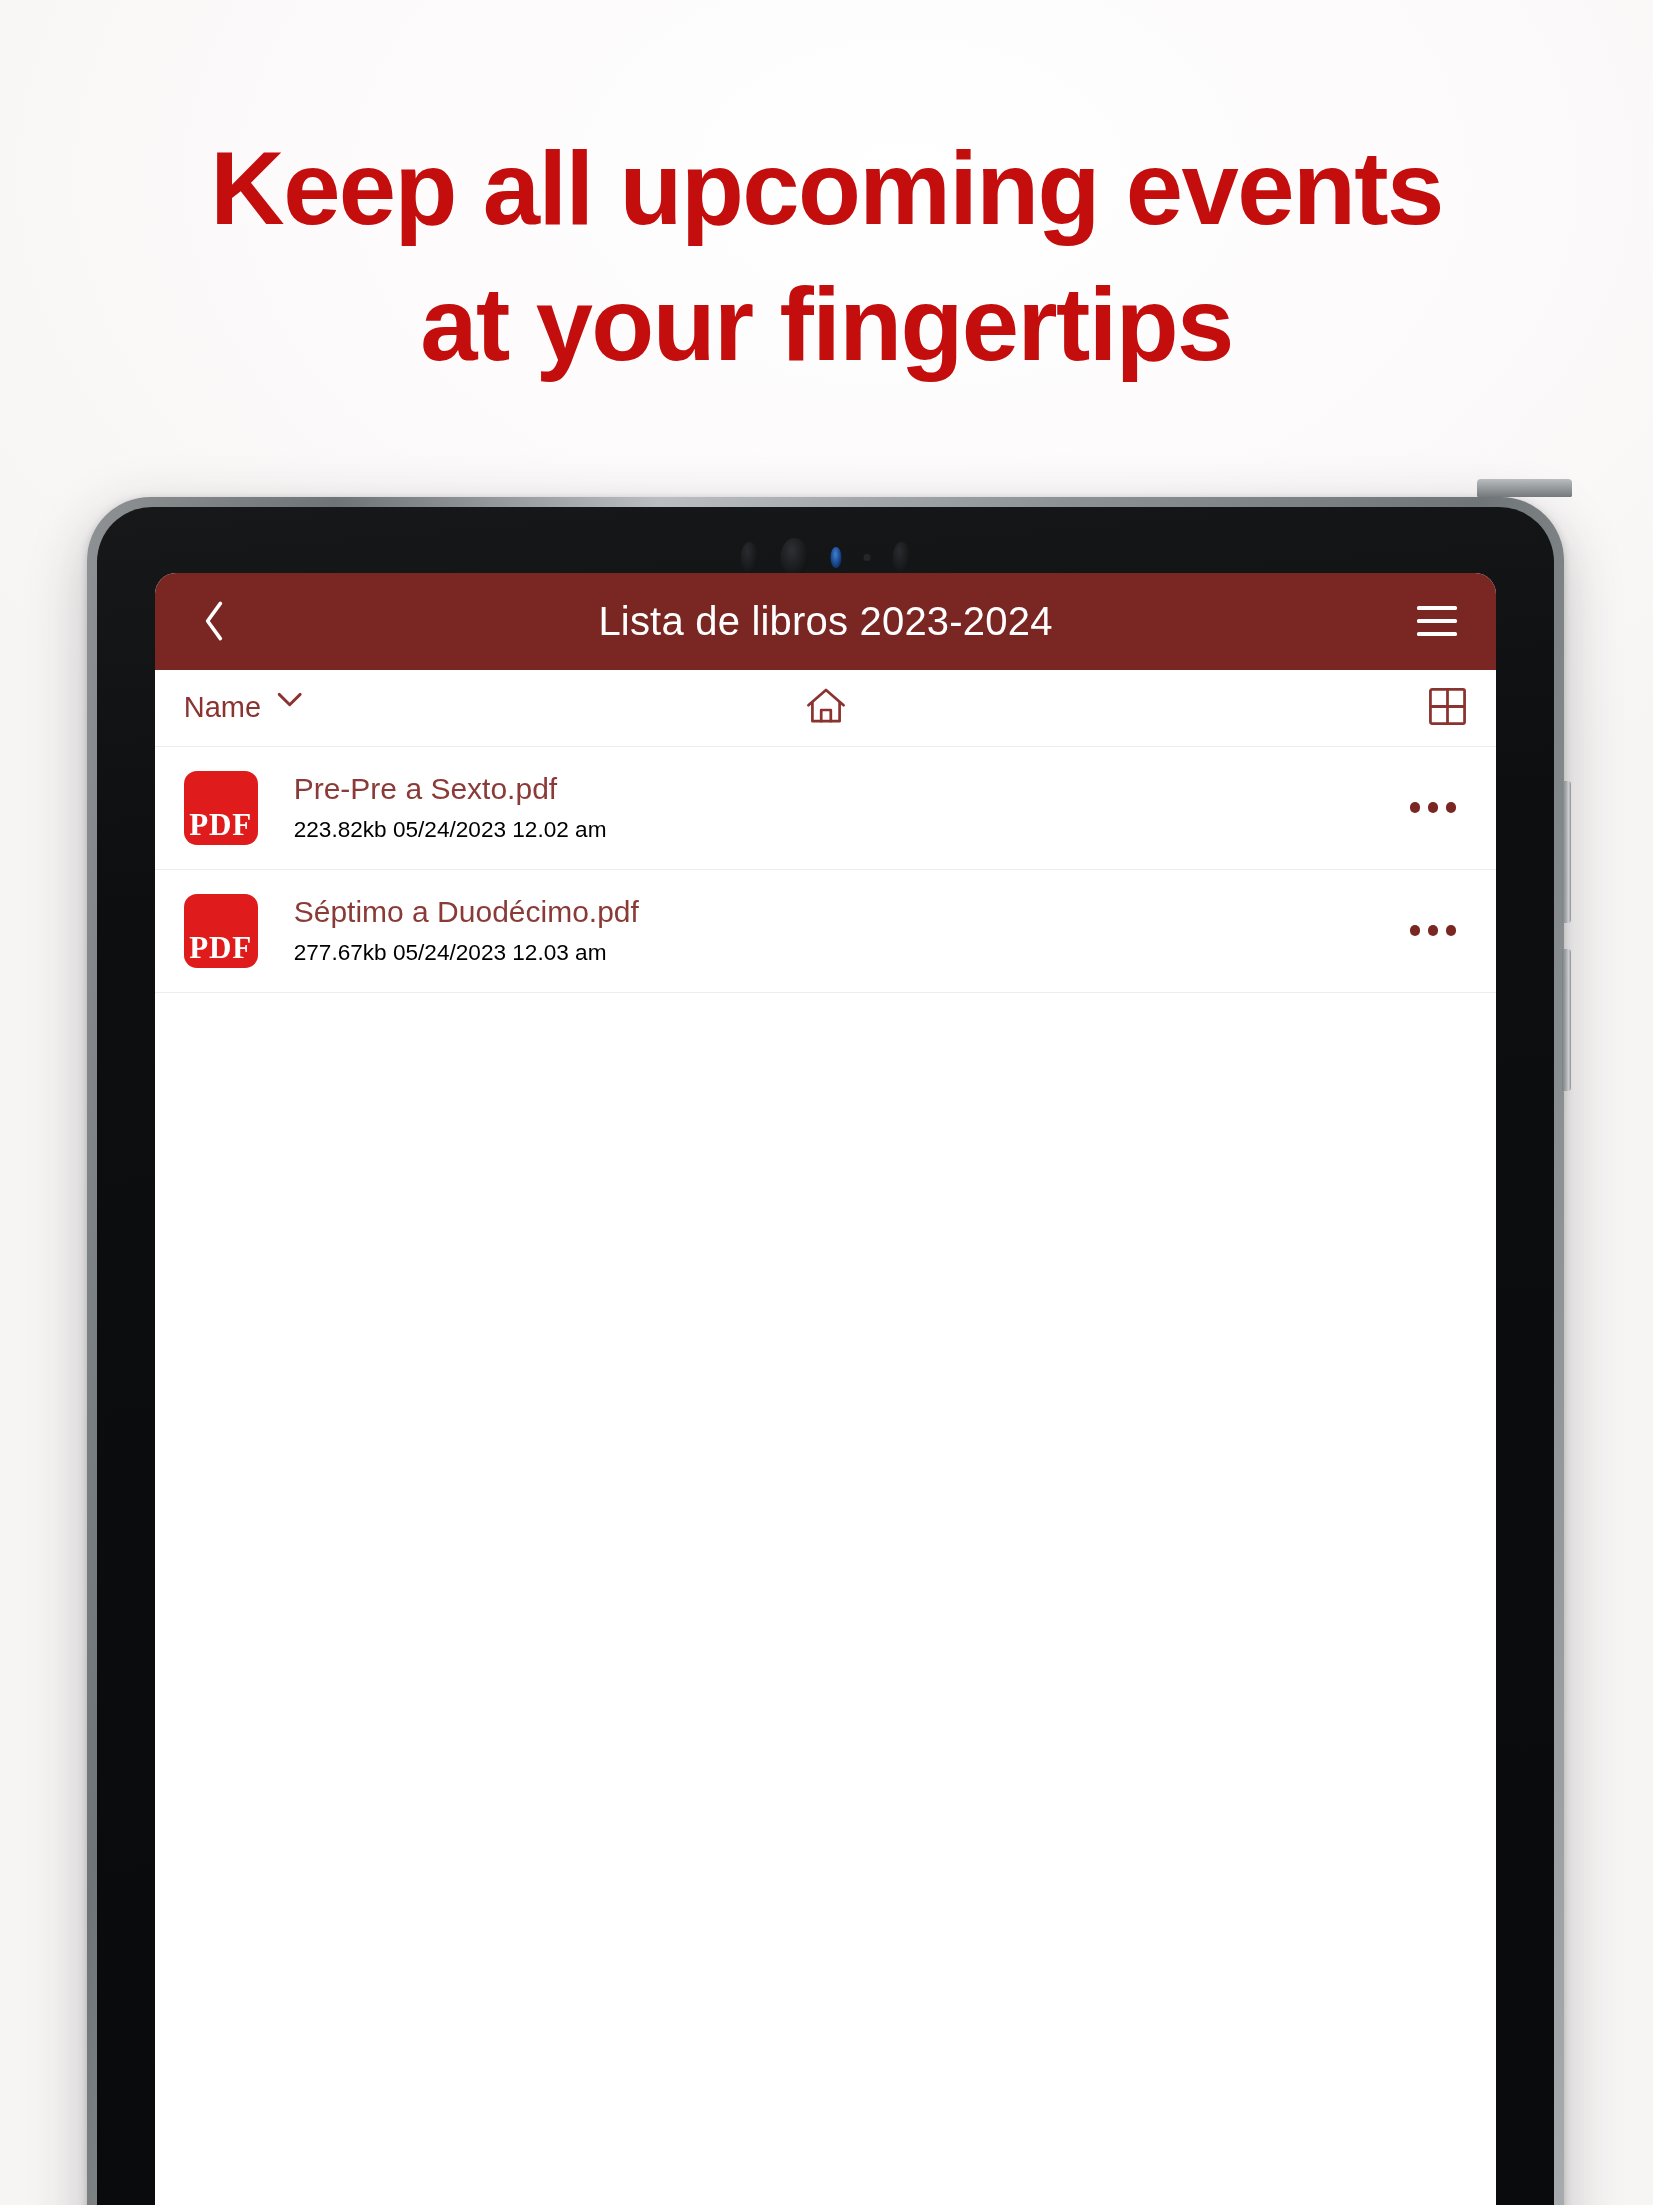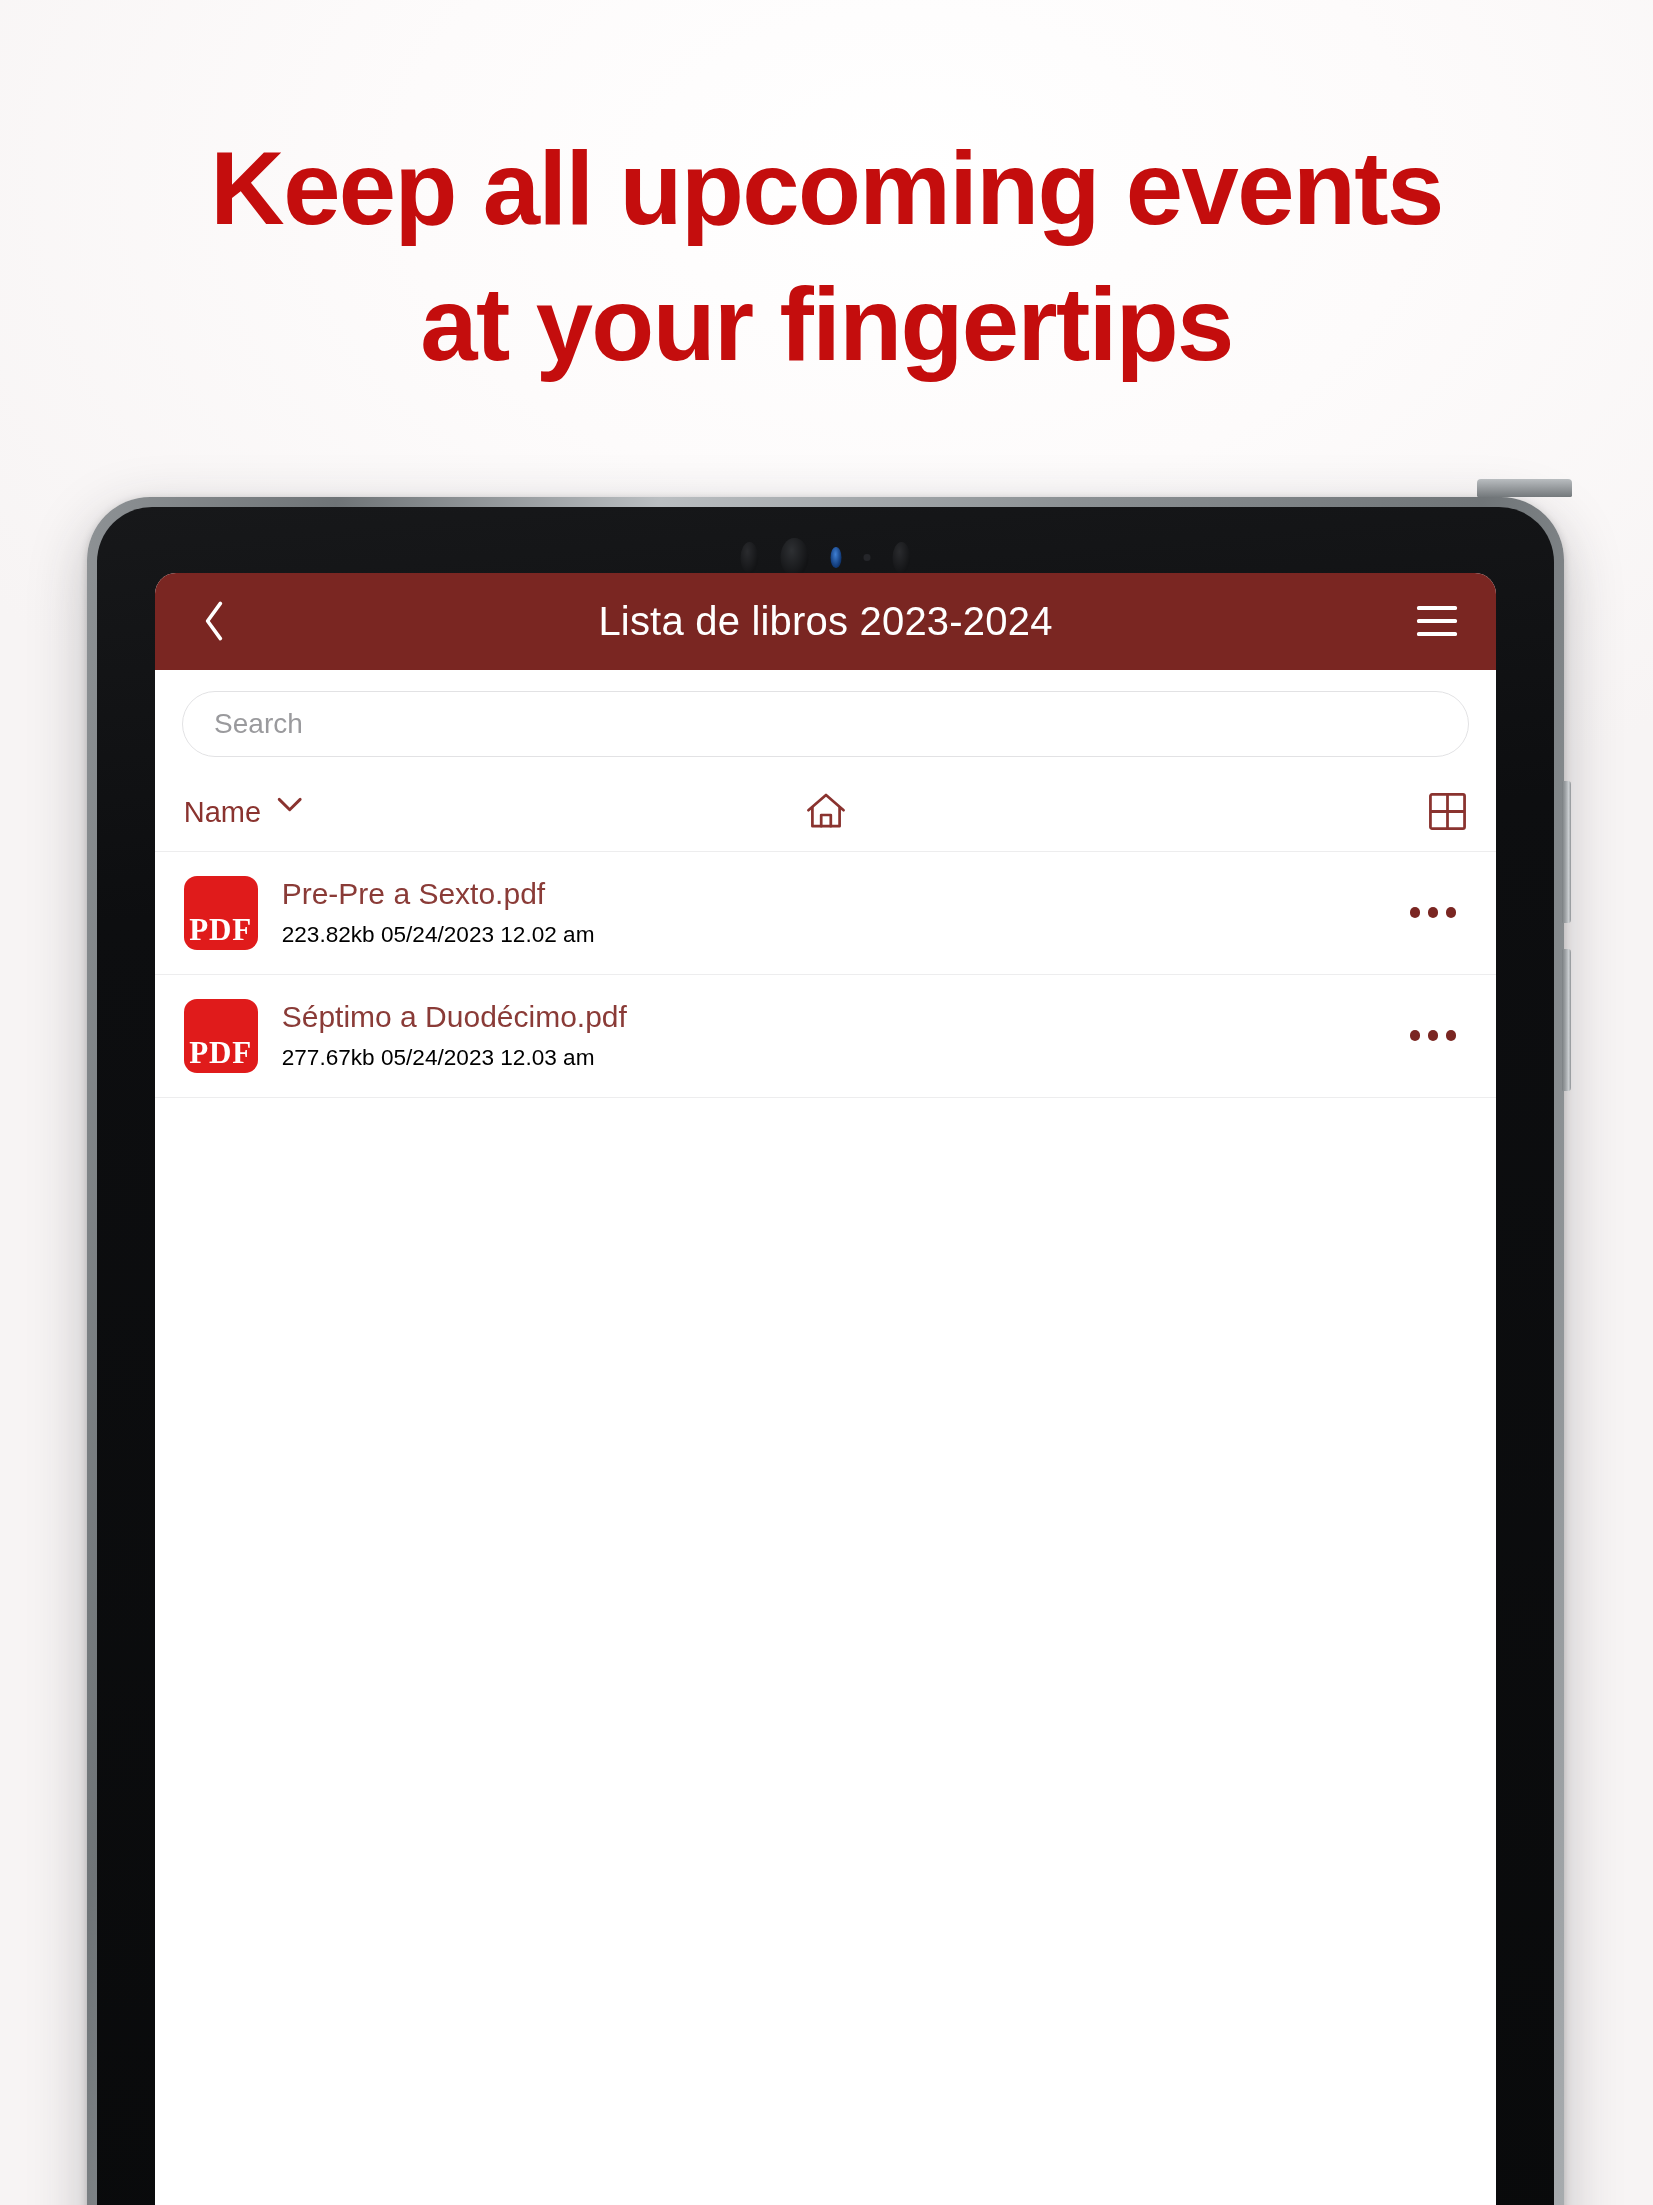--- a/index.html
+++ b/index.html
@@ -247,21 +247,21 @@
   }
   .pdf-icon span {
     font-family: "Liberation Serif", serif;
     font-weight: bold;
     font-size: 31px;
     color: #ffffff;
     letter-spacing: 0.8px;
     margin-top: 35px;
   }
   .file-info {
-    margin-left: 24px;
+    margin-left: 36px;
     display: flex;
     flex-direction: column;
     gap: 11.3px;
     min-width: 0;
   }
   .file-name {
     font-size: 30px;
     color: #8a3b37;
     white-space: nowrap;
   }
@@ -323,23 +323,20 @@
 
         <div class="appbar-title">Lista de libros 2023-2024</div>
 
         <div class="menu-btn">
           <span></span>
           <span></span>
           <span></span>
         </div>
       </div>
 
-      <div class="search-wrap">
-        <input class="search-input" type="text" placeholder="Search" style="">
-      </div>
 
       <div class="toolbar">
 
         <div class="sort-ctl">
           <span class="sort-label">Name</span>
           <span>
             <svg width="27.4" height="18" viewBox="0 0 34 22" fill="none">
               <path d="M4 4 L17 17 L30 4" stroke="#8a332f" stroke-width="3.6" stroke-linecap="round" stroke-linejoin="round"></path>
             </svg>
           </span>

